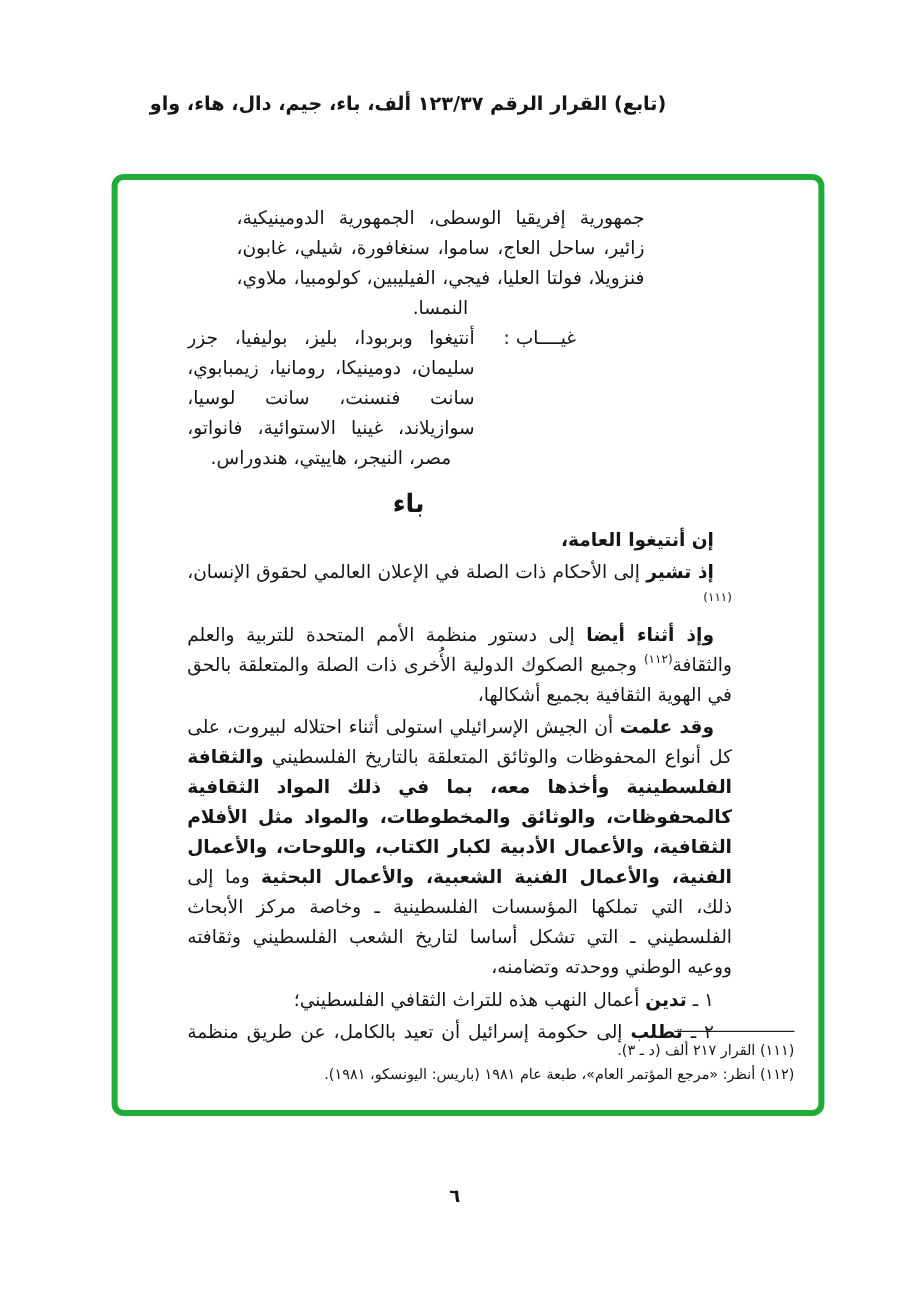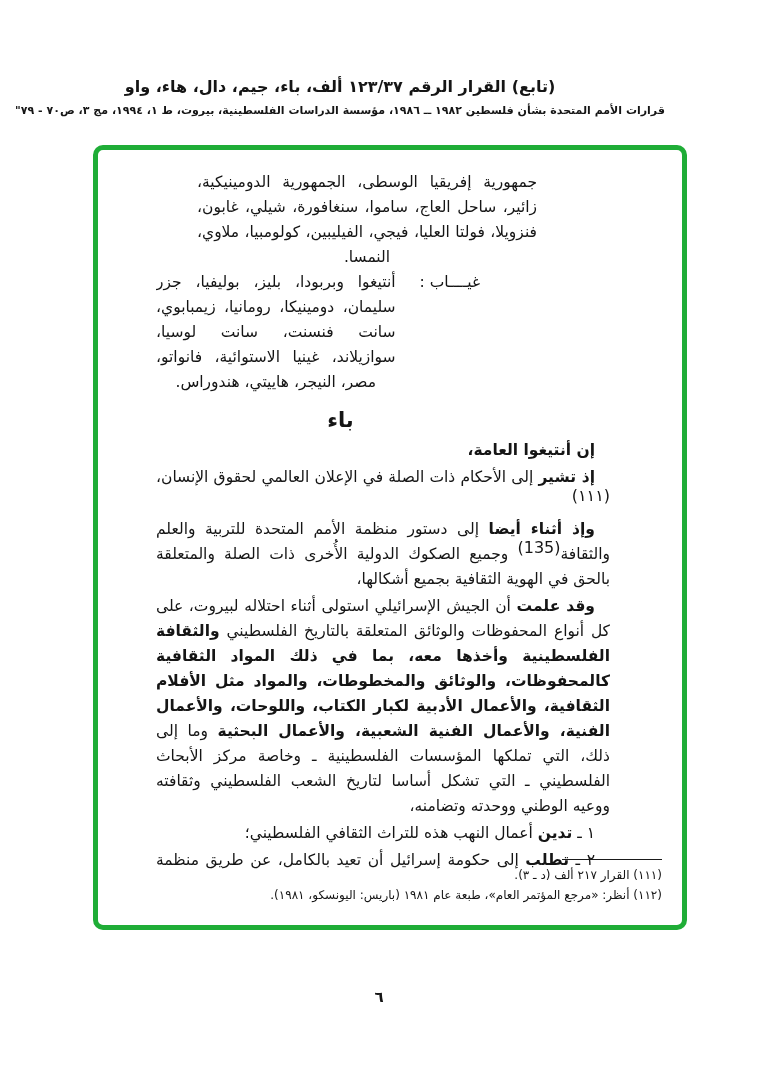--- a/index.html
+++ b/index.html
@@ -27,61 +27,60 @@
   }
   .absent-row{display:flex;margin-right:130px;}
   .absent-label{flex:0 0 auto;margin-left:24px;white-space:nowrap;}
   .absent-list{flex:1 1 auto;text-align:justify;text-align-last:center;}
   .section-heading{
     font-weight:bold;font-size:21px;text-align:center;
     margin:13px 85px 5px 0;
   }
   .para{margin:2px 0 0 0;text-indent:15px;}
   .para .b{font-weight:bold;}
-  .para sup{font-size:16px;line-height:0;vertical-align:super;}
+  .para sup{font-size:10px;line-height:0;vertical-align:super;}
   
   .footnotes{
     position:absolute;bottom:20px;right:20px;width:445px;
     direction:rtl;font-size:12px;line-height:20px;text-align:right;
   }
   .fn-sep{width:100px;height:0;border-top:1.5px solid #1a1a1a;margin:0 0 5px 0;}
   .footnote{padding-right:58px;text-indent:-58px;}
   
   .page-number{
     position:absolute;top:988px;left:0;width:758px;text-align:center;
     font-weight:bold;font-size:15px;
   }
 </style>
 </head>
 <body>
 
 <div class="page">
 
   <div class="header">
     <div class="title">(تابع) القرار الرقم ١٢٣/٣٧ ألف، باء، جيم، دال، هاء، واو</div>
-    <div class="subtitle">قرارات الأمم المتحدة بشأن فلسطين ١٩٨٢ ــ ١٩٨٦، مؤسسة الدراسات الفلسطينية، بيروت، ط ١، ١٩٩٤، مج ٣، ص٧٠ - ٧٩"</div>
   </div>
 
   <div class="green-box" style="border-color: rgb(31, 173, 55);">
 
     <div class="content">
 
       <div class="block-countries">جمهورية إفريقيا الوسطى، الجمهورية الدومينيكية، زائير، ساحل العاج، ساموا، سنغافورة، شيلي، غابون، فنزويلا، فولتا العليا، فيجي، الفيليبين، كولومبيا، ملاوي، النمسا.</div>
 
       <div class="absent-row">
         <span class="absent-label">غيــــاب : </span>
         <span class="absent-list">أنتيغوا وبربودا، بليز، بوليفيا، جزر سليمان، دومينيكا، رومانيا، زيمبابوي، سانت فنسنت، سانت لوسيا، سوازيلاند، غينيا الاستوائية، فانواتو، مصر، النيجر، هاييتي، هندوراس.</span>
       </div>
 
       <div class="section-heading">باء</div>
 
       <div id="paragraphs">
           <p class="para"><span class="b">إن أنتيغوا العامة،</span></p>
           <p class="para"><span class="b">إذ تشير</span><span> إلى الأحكام ذات الصلة في الإعلان العالمي لحقوق الإنسان،</span><sup>(١١١)</sup></p>
-          <p class="para"><span class="b">وإذ أثناء أيضا</span><span> إلى دستور منظمة الأمم المتحدة للتربية والعلم والثقافة</span><sup>(135)</sup><span> وجميع الصكوك الدولية الأُخرى ذات الصلة والمتعلقة بالحق في الهوية الثقافية بجميع أشكالها،</span></p>
+          <p class="para"><span class="b">وإذ أثناء أيضا</span><span> إلى دستور منظمة الأمم المتحدة للتربية والعلم والثقافة</span><sup>(١١٢)</sup><span> وجميع الصكوك الدولية الأُخرى ذات الصلة والمتعلقة بالحق في الهوية الثقافية بجميع أشكالها،</span></p>
           <p class="para"><span class="b">وقد علمت</span><span> أن الجيش الإسرائيلي استولى أثناء احتلاله لبيروت، على كل أنواع المحفوظات والوثائق المتعلقة بالتاريخ الفلسطيني </span><span class="b">والثقافة الفلسطينية وأخذها معه، بما في ذلك المواد الثقافية كالمحفوظات، والوثائق والمخطوطات، والمواد مثل الأفلام الثقافية، والأعمال الأدبية لكبار الكتاب، واللوحات، والأعمال الفنية، والأعمال الفنية الشعبية، والأعمال البحثية</span><span> وما إلى ذلك، التي تملكها المؤسسات الفلسطينية ـ وخاصة مركز الأبحاث الفلسطيني ـ التي تشكل أساسا لتاريخ الشعب الفلسطيني وثقافته ووعيه الوطني ووحدته وتضامنه،</span></p>
           <p class="para"><span>١ ـ </span><span class="b">تدين</span><span> أعمال النهب هذه للتراث الثقافي الفلسطيني؛</span></p>
           <p class="para"><span>٢ ـ </span><span class="b">تطلب</span><span> إلى حكومة إسرائيل أن تعيد بالكامل، عن طريق منظمة الأمم المتحدة للتربية والعلم والثقافة، جميع الممتلكات الثقافية</span></p>
         </div>
     </div>
 
     <div class="footnotes">
       <div class="fn-sep"></div>
       <div id="footnotes-list">
           <div class="footnote">(١١١) القرار ٢١٧ ألف (د ـ ٣).</div>

